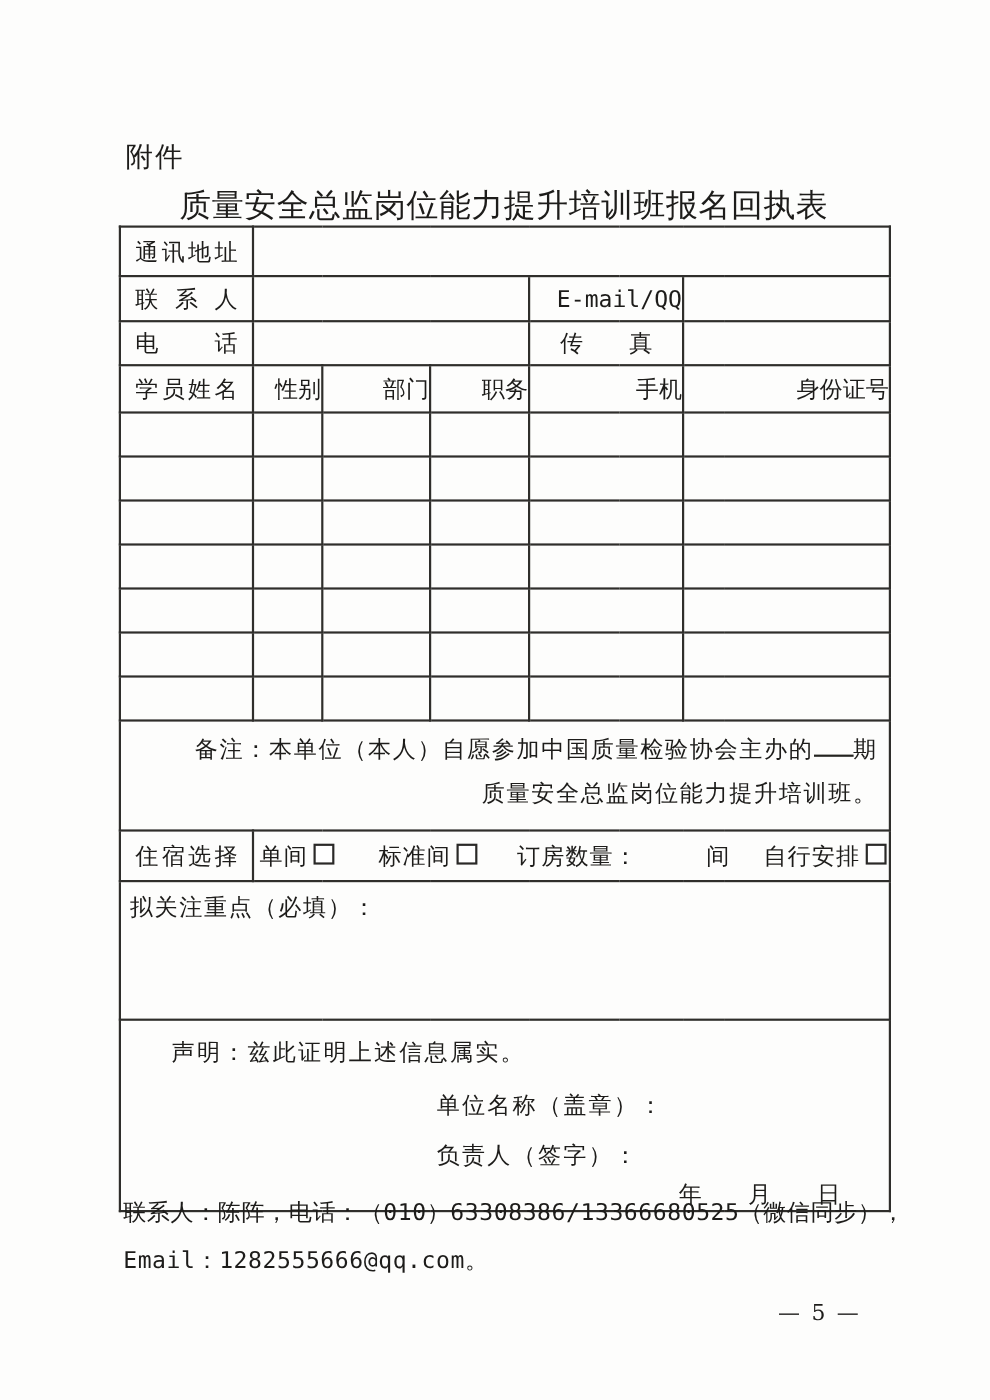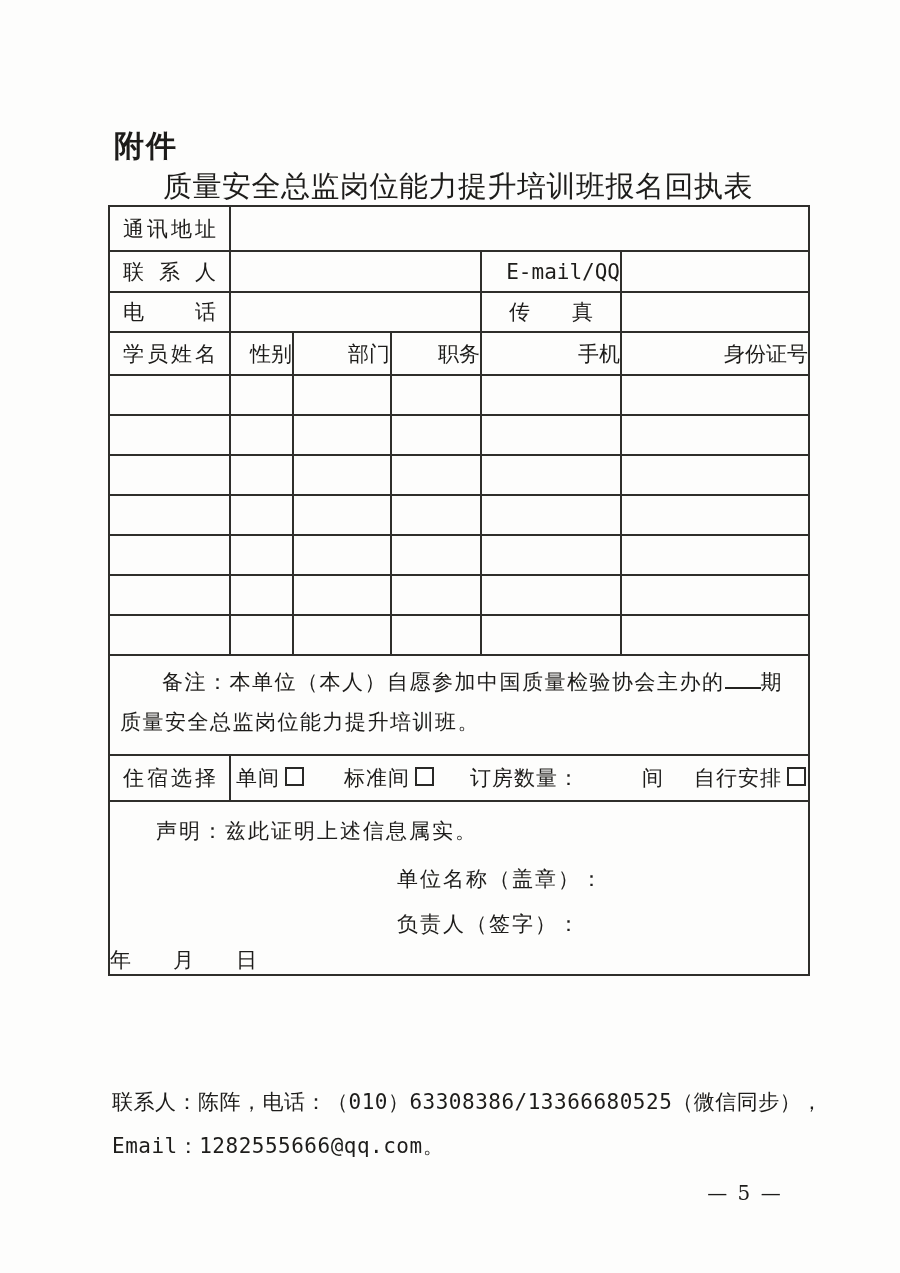--- a/index.html
+++ b/index.html
@@ -6,21 +6,21 @@
   body{
     width:900px;height:1273px;
     background:#fdfdfc;
     font-family:"Liberation Sans",sans-serif;
     color:#1d1c1a;
     position:relative;
     overflow:hidden;
   }
   .attachment{
     position:absolute;left:114px;top:126px;
-    font-size:30px;font-weight:700;letter-spacing:2px;
+    font-size:25px;font-weight:400;letter-spacing:2px;
   }
   .title{
     position:absolute;left:100px;top:167px;width:716px;
     margin:0;text-align:center;
     font-size:29px;font-weight:400;letter-spacing:0.5px;
   }
   table.form{
     position:absolute;left:108px;top:205px;
     width:700px;border-collapse:collapse;table-layout:fixed;
   }
@@ -52,21 +52,21 @@
   .lbl-mid{
     text-align:justify;
     -moz-text-align-last:justify;
     text-align-last:justify;
     padding:0 27px !important;
   }
   .ctr{text-align:right}
   .mono{font-family:"DejaVu Sans Mono","Liberation Mono",monospace;}
   td.email-cell{text-align:right;font-size:20px;}
   
-  td.remarks{padding:6px 10px 0 10px !important;line-height:40px;letter-spacing:1.5px;}
+  td.remarks{padding:6px 10px 0 10px !important;line-height:40px;letter-spacing:1.5px;text-align:right;}
   .remarks-line1{text-indent:42px;white-space:nowrap;}
   .blank-line{
     display:inline-block;width:36px;height:2px;
     border-bottom:2px solid #242320;
   }
   
   td.acc{padding-left:5px !important;white-space:nowrap;letter-spacing:1px;}
   .cb{
     display:inline-block;width:15px;height:15px;
     border:2px solid #2a2927;
@@ -77,21 +77,21 @@
   .sp2{margin-right:36px}
   .sp3{margin-right:62px}
   .sp4{margin-right:30px}
   
   td.focus{padding:9px 8px !important;letter-spacing:1.5px;}
   
   td.decl{letter-spacing:2px;}
   .decl-statement{margin:15px 0 0 46px;}
   .decl-seal{margin:20px 0 0 287px;}
   .decl-sign{margin:17px 0 0 287px;}
-  .decl-date{margin-top:8px;}
+  .decl-date{margin-top:8px;text-align:right;padding-right:42px;}
   .decl-date .gap{margin-left:40px;}
   
   .footer-line{
     position:absolute;left:112px;width:720px;
     font-size:21px;letter-spacing:0.5px;
     font-family:"DejaVu Sans Mono","Liberation Mono",monospace;
   }
   .footer-line1{top:1088px;}
   .footer-line2{top:1132px;}
   .page-number{
@@ -213,20 +213,25 @@
     </td>
   </tr>
 
   <tr class="acc-row">
     <td class="lbl">住宿选择</td>
     <td colspan="7" class="acc">
       <span class="sp1"><span>单间</span><span class="cb"></span></span><span class="sp2"><span>标准间</span><span class="cb"></span></span><span class="sp3">订房数量：</span><span class="sp4">间</span><span><span>自行安排</span><span class="cb"></span></span>
     </td>
   </tr>
 
+  <tr class="focus-row">
+    <td colspan="8" class="focus">
+      <div>拟关注重点（必填）：</div>
+    </td>
+  </tr>
 
   <tr class="decl-row">
     <td colspan="8" class="decl">
       <div class="decl-statement">声明：兹此证明上述信息属实。</div>
       <div class="decl-seal">单位名称（盖章）：</div>
       <div class="decl-sign">负责人（签字）：</div>
       <div class="decl-date">
         <span>年</span><span class="gap">月</span><span class="gap">日</span>
       </div>
     </td>

